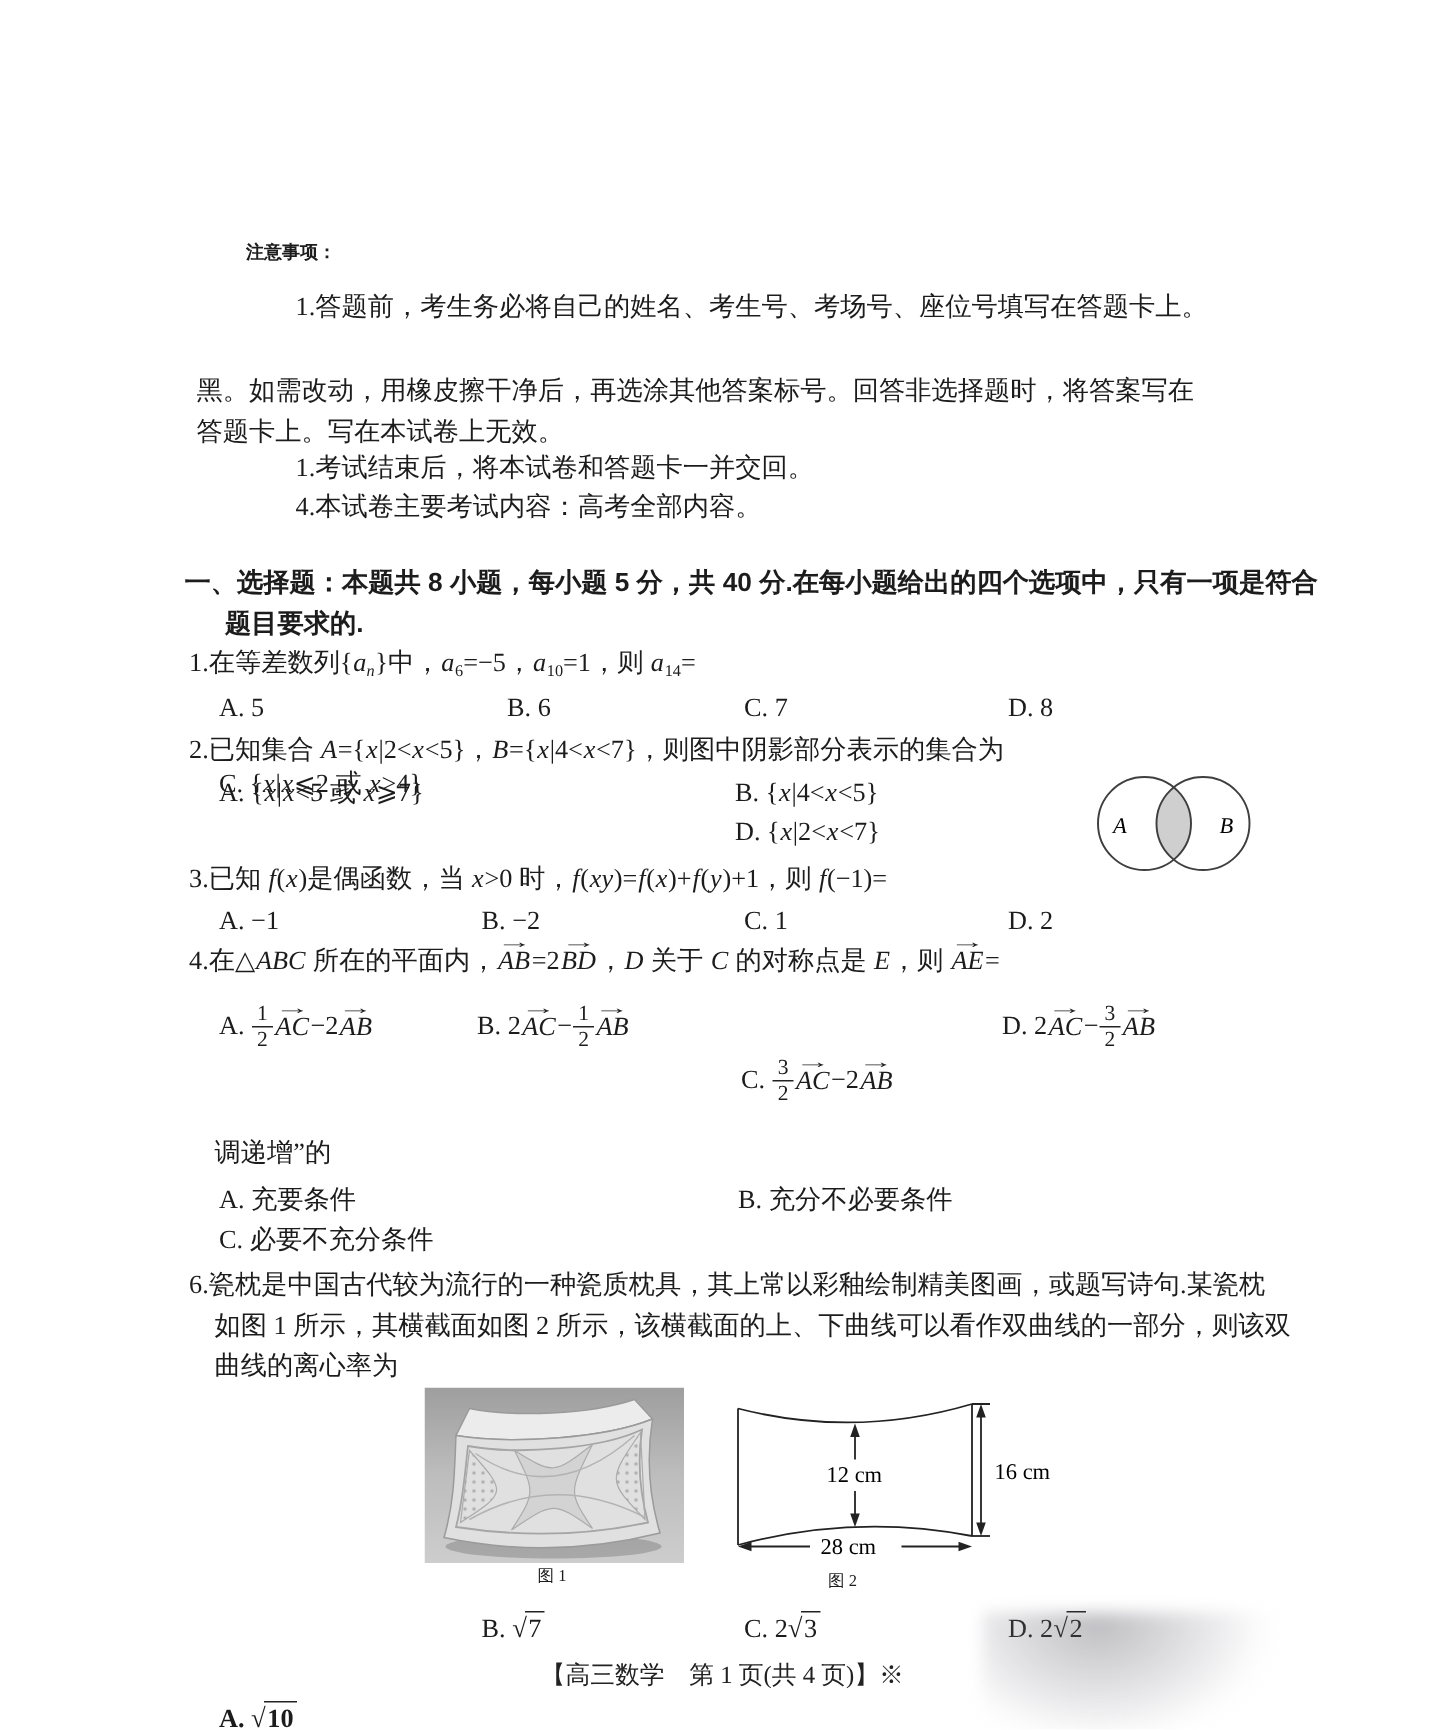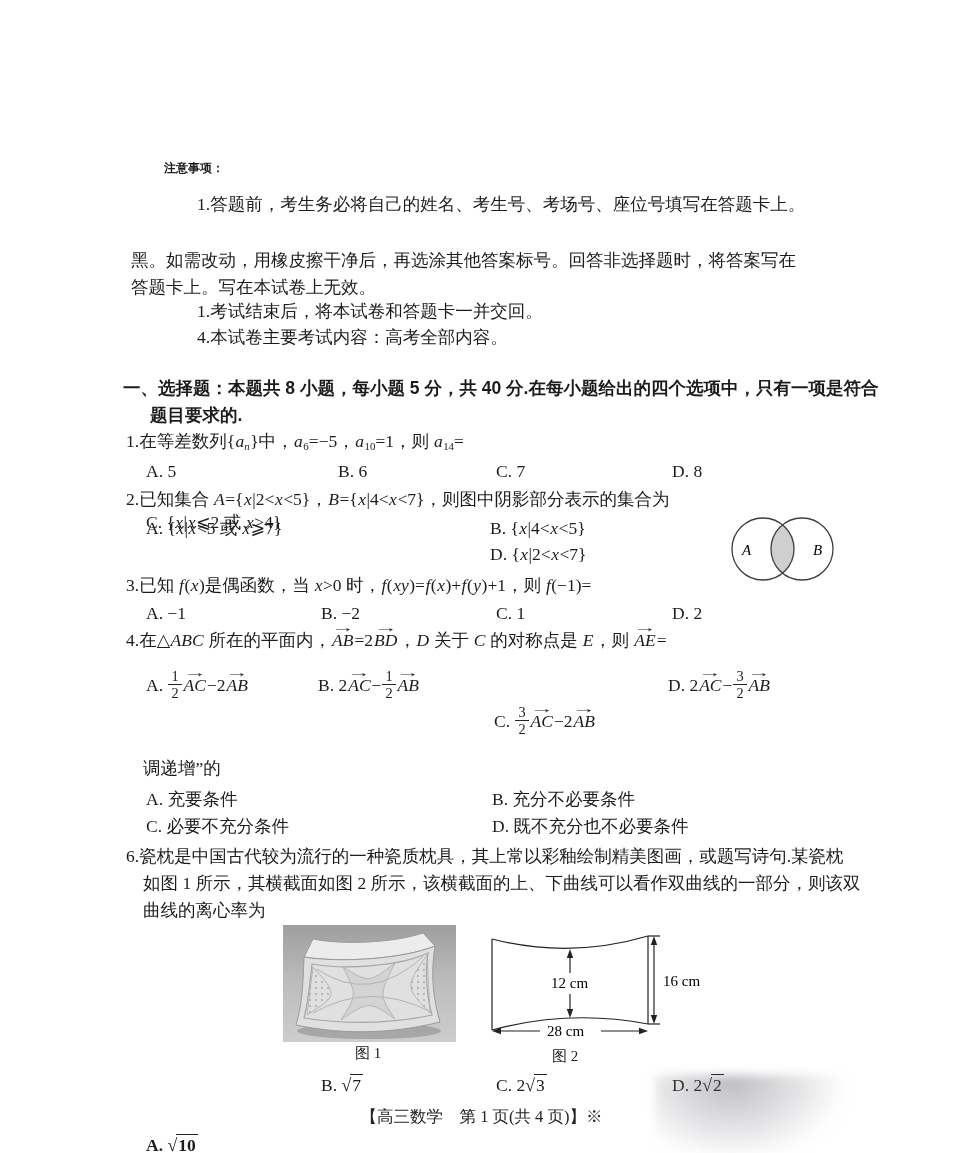--- a/index.html
+++ b/index.html
@@ -16,21 +16,21 @@
                font-style:normal;font-size:.72em;letter-spacing:0;}
   
   .fr{display:inline-block;vertical-align:-.52em;text-align:center;font-size:.82em;line-height:1.12;margin:0 1px;}
   .fr>span{display:block;padding:0 3px;}
   .fr>span:first-child{border-bottom:1px solid #222;}
   
   .bp{display:inline-block;font-size:1.45em;vertical-align:-.14em;font-weight:400;line-height:.8;}
   
   .rd{font-size:1.02em;}
   .ov{border-top:1px solid #222;padding:0 2px;margin-left:-1px;}
-  .cap{font-size:15px;}
+  .cap{font-size:11px;}
   .footer{left:0;right:0;top:1106px;text-align:center;font-size:16.5px;color:#222;}
   .curl{position:absolute;left:655px;top:1075px;width:220px;height:80px;pointer-events:none;
         background:radial-gradient(ellipse 150px 105px at 35% 8%,rgba(85,85,95,.38),rgba(140,140,150,.18) 52%,rgba(200,200,205,.06) 72%,transparent 82%);
         filter:blur(5px);}
   svg text{font-family:"Liberation Serif","DejaVu Serif",serif;}
 </style>
 </head>
 <body>
 
 <div class="page">
@@ -80,21 +80,20 @@
   <div class="ln" style="left:126px;top:629px;">4.在△<i>ABC</i> 所在的平面内，<span class="vec">AB</span>=2<span class="vec">BD</span>，<i>D</i> 关于 <i>C</i> 的对称点是 <i>E</i>，则 <span class="vec">AE</span>=</div>
   <div class="ln" style="left:146px;top:668px;">A. <span class="fr"><span>1</span><span>2</span></span><span class="vec">AC</span>−2<span class="vec">AB</span></div>
   <div class="ln" style="left:318px;top:668px;">B. 2<span class="vec">AC</span>−<span class="fr"><span>1</span><span>2</span></span><span class="vec">AB</span></div>
   <div class="ln" style="left:494px;top:668px;margin-top:36px;">C. <span class="fr"><span>3</span><span>2</span></span><span class="vec">AC</span>−2<span class="vec">AB</span></div>
   <div class="ln" style="left:668px;top:668px;">D. 2<span class="vec">AC</span>−<span class="fr"><span>3</span><span>2</span></span><span class="vec">AB</span></div>
 
   <div class="ln" style="left:143px;top:757px;">调递增”的</div>
   <div class="ln" style="left:146px;top:788px;">A. 充要条件</div>
   <div class="ln" style="left:492px;top:788px;">B. 充分不必要条件</div>
   <div class="ln" style="left:146px;top:815px;">C. 必要不充分条件</div>
-  <div class="ln" style="left:492px;top:815px;">D. 既不充分也不必要条件</div>
 
   <div class="ln" style="left:126px;top:845px;">6.瓷枕是中国古代较为流行的一种瓷质枕具，其上常以彩釉绘制精美图画，或题写诗句.某瓷枕</div>
   <div class="ln" style="left:143px;top:872px;">如图 1 所示，其横截面如图 2 所示，该横截面的上、下曲线可以看作双曲线的一部分，则该双</div>
   <div class="ln" style="left:143px;top:899px;">曲线的离心率为</div>
 
   <svg style="position:absolute;left:283px;top:925px;" width="173" height="117" viewBox="0 0 173 117">
     <defs>
       <linearGradient id="g1" x1="0" y1="0" x2="0" y2="1">
         <stop offset="0" stop-color="#9e9e9e"></stop>
           <stop offset="0.5" stop-color="#bdbdbd"></stop>

